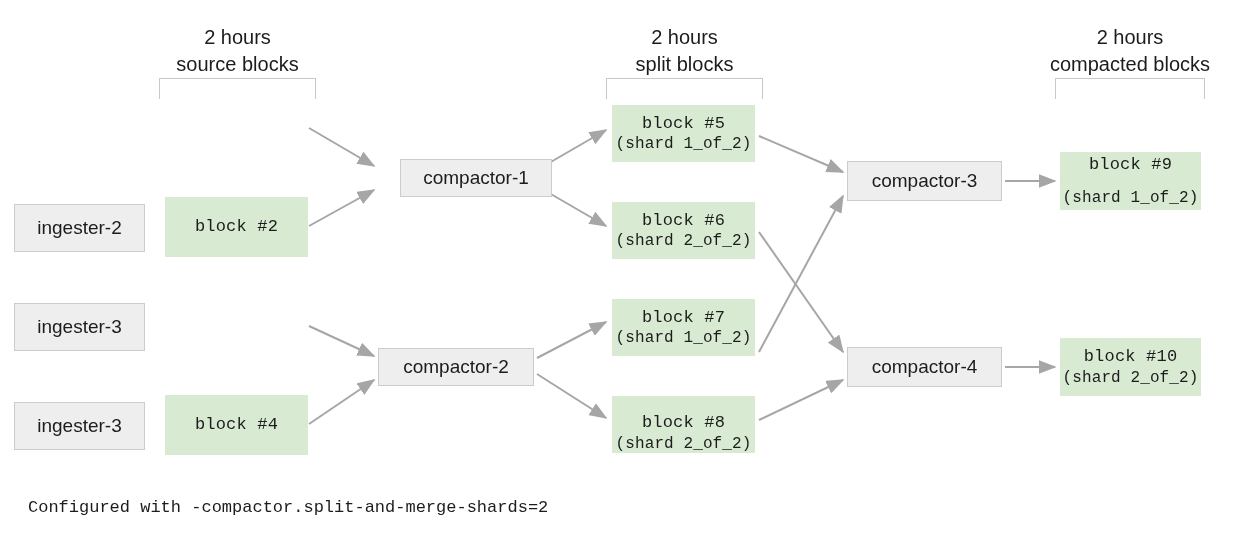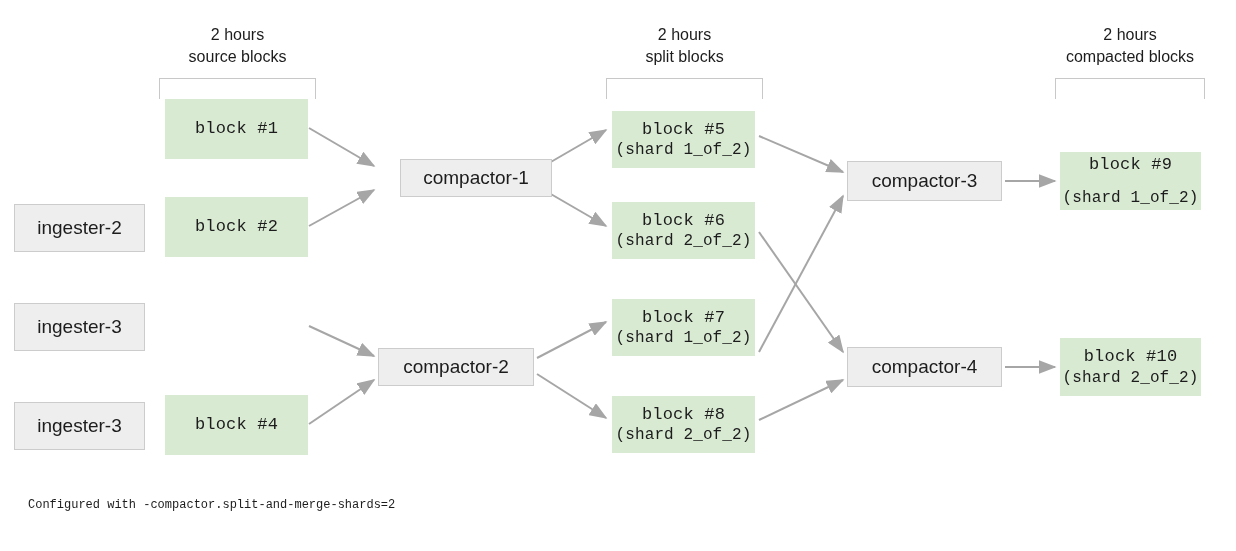--- a/index.html
+++ b/index.html
@@ -51,35 +51,35 @@
   .block-sub {
     font-family: "Liberation Mono", monospace;
     font-size: 16px;
     margin-top: 2px;
     letter-spacing: 0.1px;
   }
   .col-header {
     position: absolute;
     text-align: center;
     font-family: "Liberation Sans", sans-serif;
-    font-size: 16px;
+    font-size: 20px;
     line-height: 1.35;
     color: #1c1c1c;
   }
   .bracket {
     position: absolute;
     box-sizing: border-box;
     border: 1px solid #c8c8c8;
     border-bottom: none;
     background: transparent;
   }
   .caption {
     position: absolute;
     font-family: "Liberation Mono", monospace;
-    font-size: 12px;
+    font-size: 17px;
     color: #1c1c1c;
     white-space: pre;
   }
   svg.edges {
     position: absolute;
     left: 0;
     top: 0;
     width: 1236px;
     height: 551px;
     pointer-events: none;
@@ -142,50 +142,47 @@
   <div class="node node-ingester" style="left:14px; top:204px; width:131px; height:48px;">
     <span>ingester-2</span>
   </div>
   <div class="node node-ingester" style="left:14px; top:303px; width:131px; height:48px;">
     <span>ingester-3</span>
   </div>
   <div class="node node-ingester" style="left:14px; top:402px; width:131px; height:48px;">
     <span>ingester-3</span>
   </div>
 
-  <div class="node node-block" style="left:165px; top:99px; width:143px; height:60px;">
-    <span class="block-title">block #1</span>
-  </div>
   <div class="node node-block" style="left:165px; top:197px; width:143px; height:60px;">
     <span class="block-title">block #2</span>
   </div>
   <div class="node node-block" style="left:165px; top:395px; width:143px; height:60px;">
     <span class="block-title">block #4</span>
   </div>
 
   <div class="node node-compactor" style="left:400px; top:159px; width:152px; height:38px;">
     <span>compactor-1</span>
   </div>
   <div class="node node-compactor" style="left:378px; top:348px; width:156px; height:38px;">
     <span>compactor-2</span>
   </div>
 
-  <div class="node node-block" style="left:612px; top:105px; width:143px; height:57px;margin-top:6px;">
+  <div class="node node-block" style="left:612px; top:105px; width:143px; height:57px;">
     <span class="block-title">block #5</span>
     <span class="block-sub">(shard 1_of_2)</span>
   </div>
   <div class="node node-block" style="left:612px; top:202px; width:143px; height:57px;">
     <span class="block-title">block #6</span>
     <span class="block-sub">(shard 2_of_2)</span>
   </div>
   <div class="node node-block" style="left:612px; top:299px; width:143px; height:57px;">
     <span class="block-title">block #7</span>
     <span class="block-sub">(shard 1_of_2)</span>
   </div>
-  <div class="node node-block" style="left:612px; top:396px; width:143px; height:57px;">
+  <div class="node node-block" style="left:612px; top:396px; width:143px; height:57px;justify-content:flex-end;">
     <span class="block-title">block #8</span>
     <span class="block-sub">(shard 2_of_2)</span>
   </div>
 
   <div class="node node-compactor" style="left:847px; top:161px; width:155px; height:40px;">
     <span>compactor-3</span>
   </div>
   <div class="node node-compactor" style="left:847px; top:347px; width:155px; height:40px;">
     <span>compactor-4</span>
   </div>

